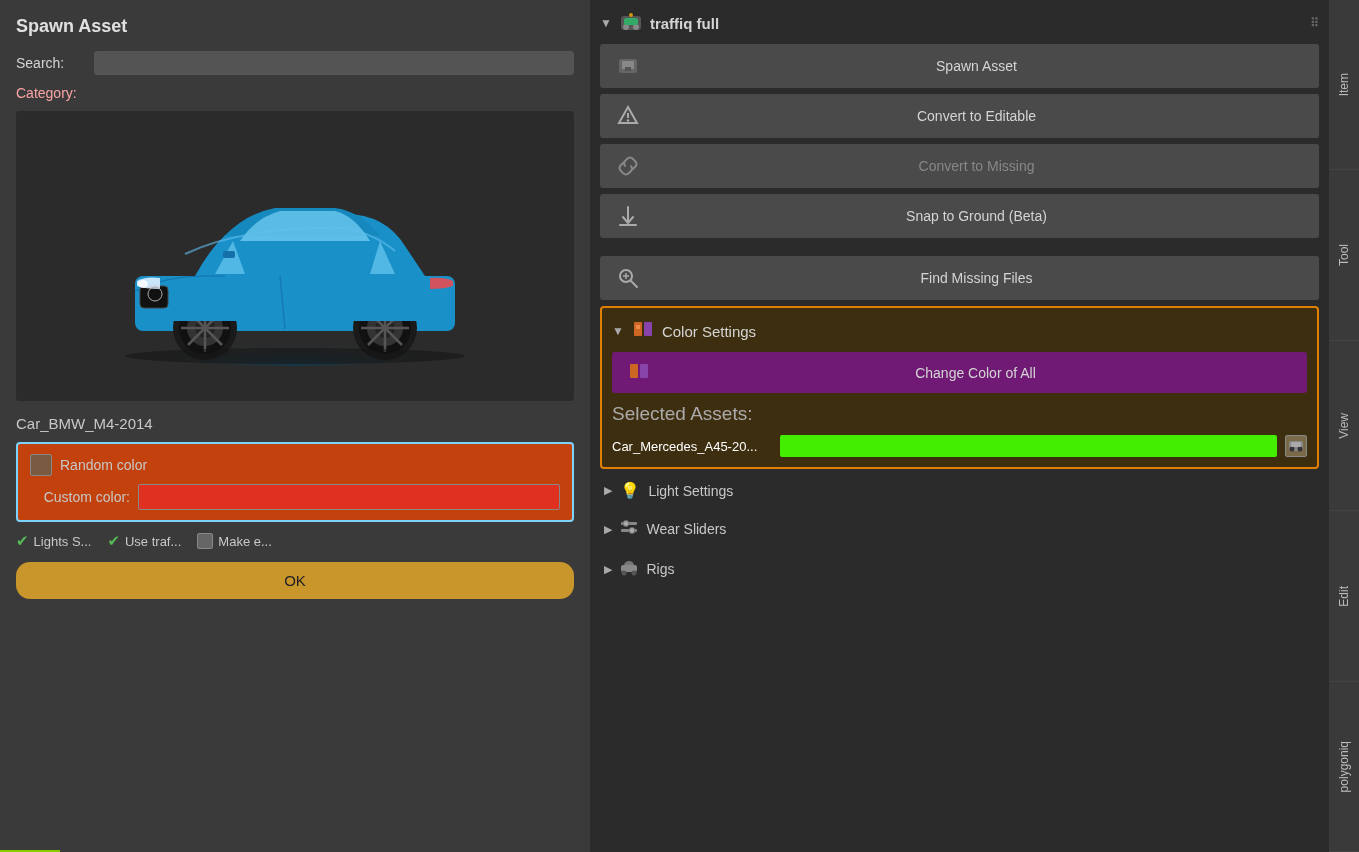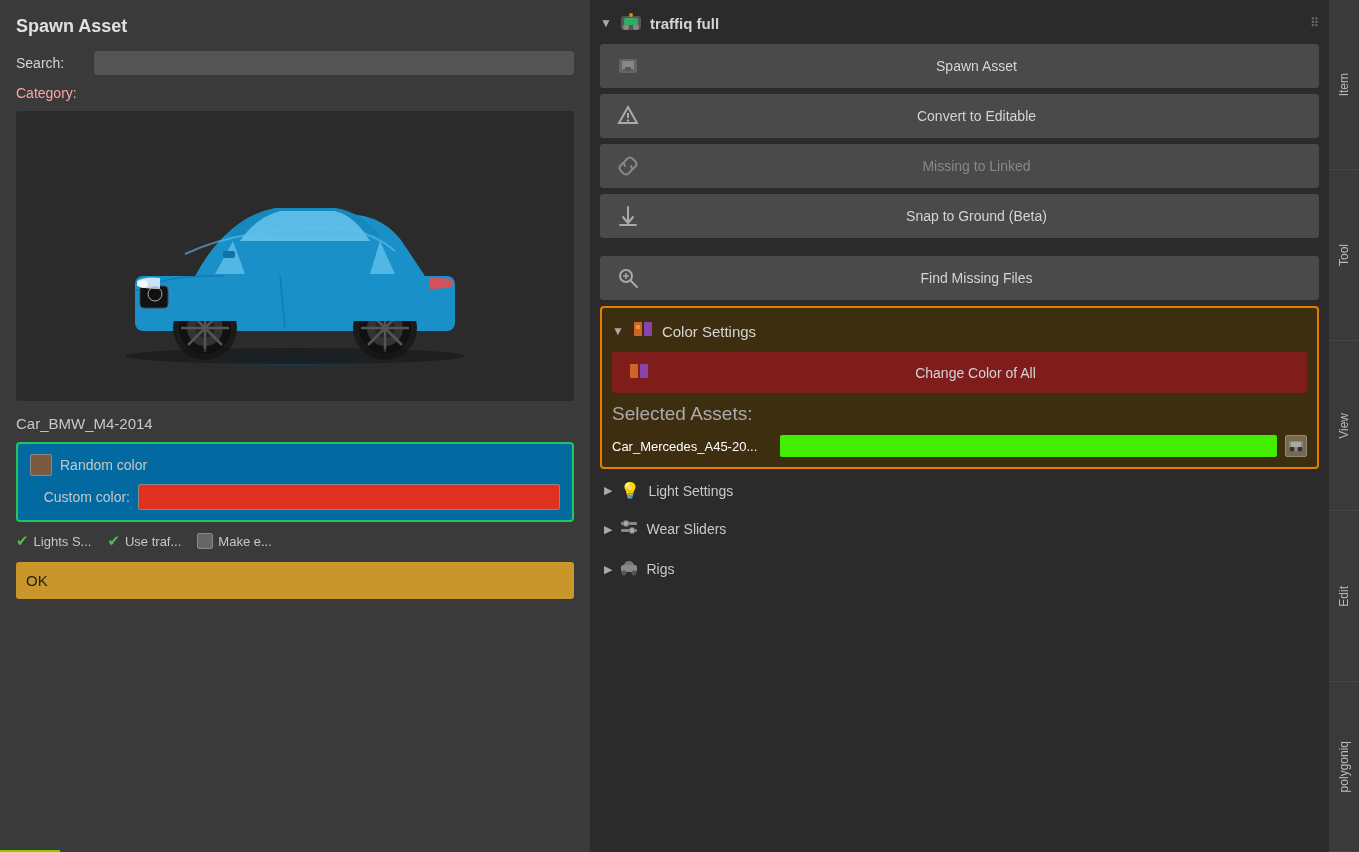--- a/index.html
+++ b/index.html
@@ -118,23 +118,23 @@
     }
 
     .car-name {
       font-size: 15px;
       color: #c8c8c8;
       margin-top: 4px;
     }
 
     
     .color-settings-box {
-      border: 2px solid #22c55e;
+      border: 2px solid #7dd3fc;
       border-radius: 4px;
-      background: #0369a1;
+      background: #c2410c;
       padding: 10px 12px;
       display: flex;
       flex-direction: column;
       gap: 8px;
     }
 
     .random-color-row {
       display: flex;
       align-items: center;
       gap: 8px;
@@ -201,25 +201,25 @@
       border: 1px solid #888;
       display: inline-block;
     }
 
     
     .ok-button {
       width: 100%;
       padding: 10px;
       background: #c8962a;
       border: none;
-      border-radius: 3px;
+      border-radius: 14px;
       color: #222;
       font-size: 15px;
       cursor: pointer;
-      text-align: left;
+      text-align: center;
       margin-top: 2px;
     }
 
     
     .bottom-line {
       position: absolute;
       bottom: 0;
       left: 0;
       width: 60px;
       height: 2px;
@@ -367,21 +367,21 @@
     }
 
     .color-section-icon {
       font-size: 16px;
     }
 
     .change-color-btn {
       display: flex;
       align-items: center;
       gap: 10px;
-      background: #7f1d1d;
+      background: #701a75;
       border: none;
       border-radius: 3px;
       padding: 8px 16px;
       cursor: pointer;
       width: 100%;
       color: #d4d4d4;
       font-size: 14px;
     }
 
     .selected-assets-label {
@@ -602,21 +602,21 @@
       <span class="panel-button-label">Convert to Editable</span>
     </button>
 
     <button class="panel-button disabled">
       <span class="panel-button-icon">
         <svg width="22" height="22" viewBox="0 0 22 22">
           <path d="M8 11 Q6 8 8 6 L10 4 Q13 1 16 4 L18 6 Q21 9 18 12 L16 14" fill="none" stroke="#888" stroke-width="2" stroke-linecap="round"></path>
           <path d="M14 11 Q16 14 14 16 L12 18 Q9 21 6 18 L4 16 Q1 13 4 10 L6 8" fill="none" stroke="#888" stroke-width="2" stroke-linecap="round"></path>
         </svg>
       </span>
-      <span class="panel-button-label">Missing to Linked</span>
+      <span class="panel-button-label">Convert to Missing</span>
     </button>
 
     <button class="panel-button">
       <span class="panel-button-icon">
         <svg width="22" height="22" viewBox="0 0 22 22">
           <line x1="11" y1="2" x2="11" y2="16" stroke="#aaa" stroke-width="2" stroke-linecap="round"></line>
           <polyline points="6,12 11,18 16,12" fill="none" stroke="#aaa" stroke-width="2" stroke-linecap="round" stroke-linejoin="round"></polyline>
           <line x1="3" y1="20" x2="19" y2="20" stroke="#aaa" stroke-width="2" stroke-linecap="round"></line>
         </svg>
       </span>

